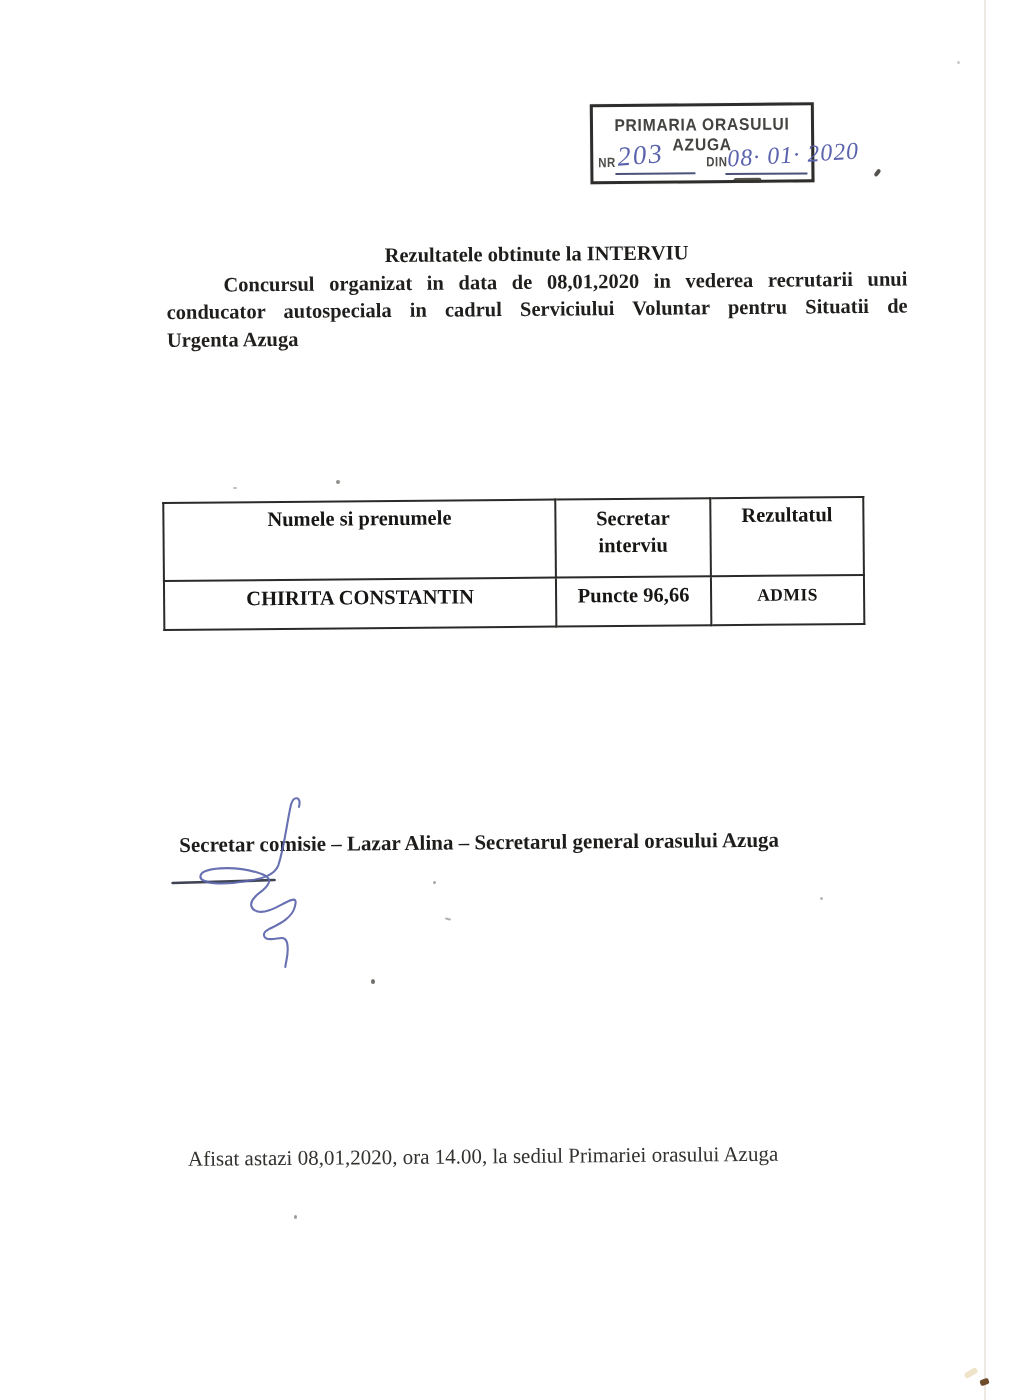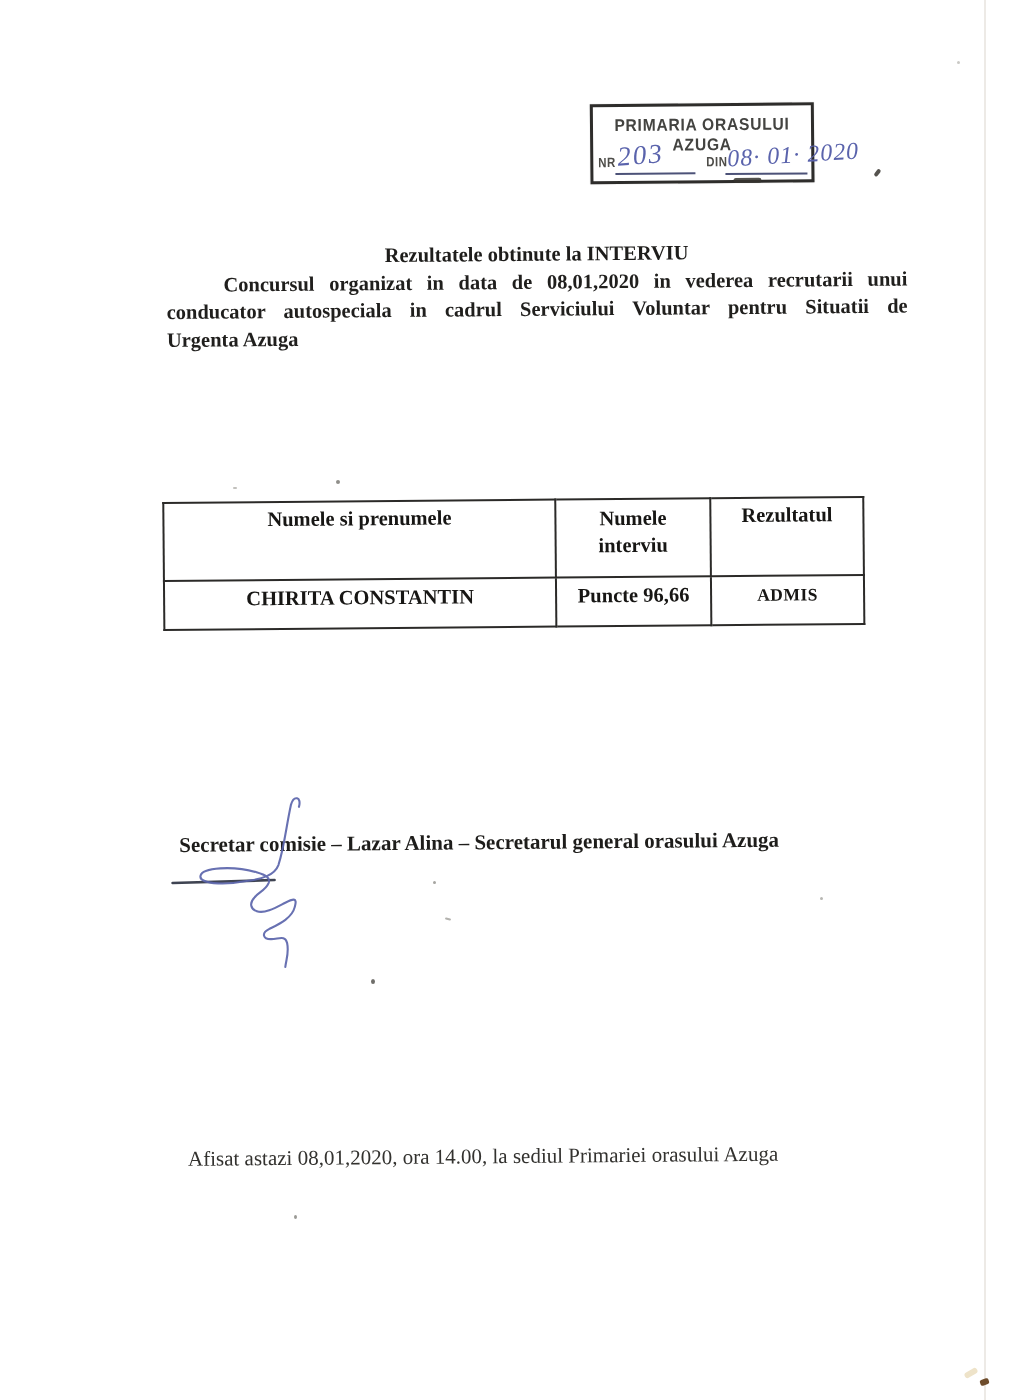--- a/index.html
+++ b/index.html
@@ -163,21 +163,21 @@
     <table class="results">
       <colgroup>
           <col style="width:392px">
           <col style="width:155px">
           <col style="width:153px">
         </colgroup>
       <tbody>
         <tr>
           <td class="hdr">Numele si prenumele</td>
           <td class="hdr">
-            <div class="wrapnarrow">Numele interviu</div>
+            <div class="wrapnarrow">Secretar interviu</div>
           </td>
           <td class="hdr">Rezultatul</td>
         </tr>
         <tr>
           <td class="row">CHIRITA CONSTANTIN</td>
           <td class="row">Puncte 96,66</td>
           <td class="row admis">ADMIS</td>
         </tr>
       </tbody>
     </table>

